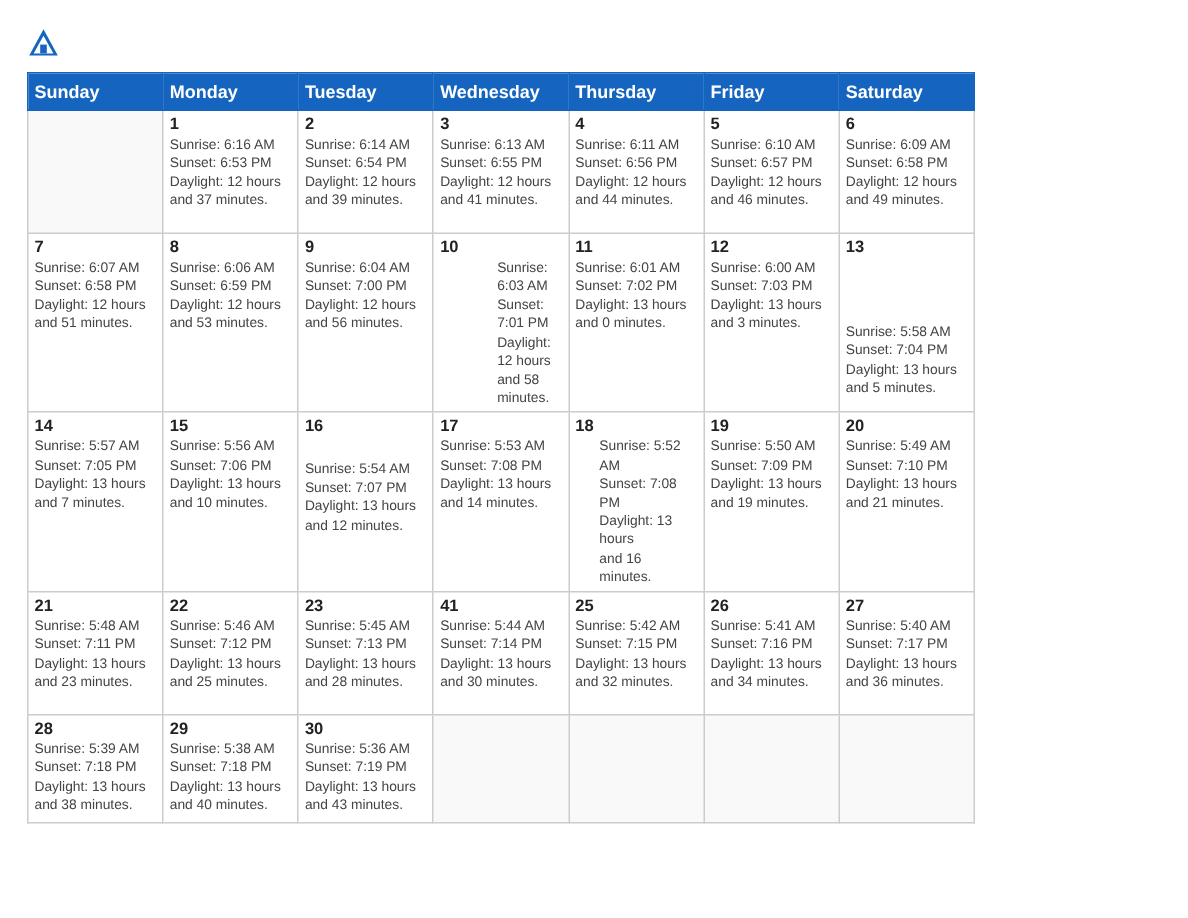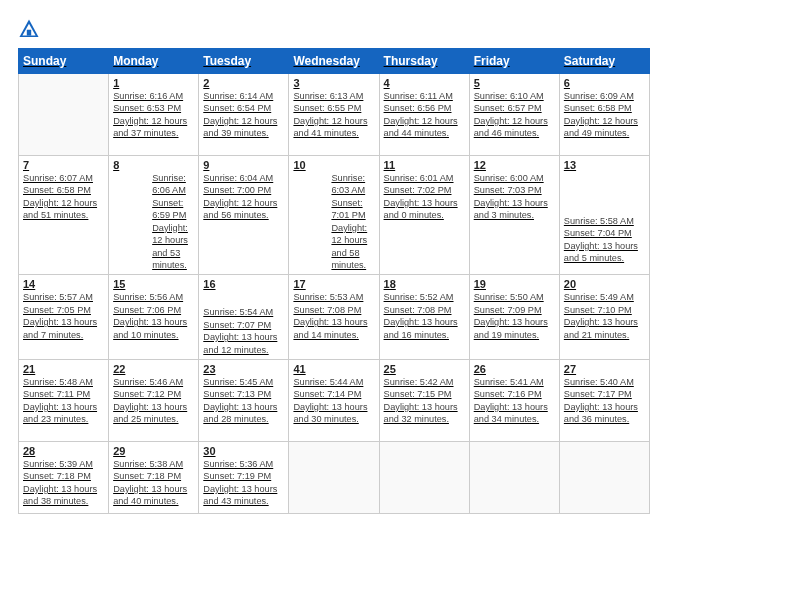--- a/index.html
+++ b/index.html
@@ -7,21 +7,20 @@
       width: 792px;
       height: 612px;
       font-family: Arial, sans-serif;
       background: #fff;
       overflow: hidden;
     }
     .page {
       width: 668px;
       height: 612px;
       padding: 18px 18px 12px 18px;
-      text-decoration: underline;
     }
     .header {
       display: flex;
       justify-content: space-between;
       align-items: flex-start;
       margin-bottom: 8px;
     }
     .logo {
       display: flex;
       align-items: center;
@@ -178,21 +177,21 @@
         <tr>
           <td>
             <span class="day-num">7</span>
             <div class="cell-content" style="white-space: pre-line;">Sunrise: 6:07 AM
 Sunset: 6:58 PM
 Daylight: 12 hours
 and 51 minutes.</div>
           </td>
           <td>
             <span class="day-num">8</span>
-            <div class="cell-content" style="white-space: pre-line; margin-left: 39px;">Sunrise: 6:06 AM
+            <div class="cell-content" style="white-space: pre-line;">Sunrise: 6:06 AM
 Sunset: 6:59 PM
 Daylight: 12 hours
 and 53 minutes.</div>
           </td>
           <td>
             <span class="day-num">9</span>
             <div class="cell-content" style="white-space: pre-line;">Sunrise: 6:04 AM
 Sunset: 7:00 PM
 Daylight: 12 hours
 and 56 minutes.</div>
@@ -250,21 +249,21 @@
           </td>
           <td>
             <span class="day-num">17</span>
             <div class="cell-content" style="white-space: pre-line;">Sunrise: 5:53 AM
 Sunset: 7:08 PM
 Daylight: 13 hours
 and 14 minutes.</div>
           </td>
           <td>
             <span class="day-num">18</span>
-            <div class="cell-content" style="white-space: pre-line;">Sunrise: 5:52 AM
+            <div class="cell-content" style="white-space: pre-line; margin-left: 16px;">Sunrise: 5:52 AM
 Sunset: 7:08 PM
 Daylight: 13 hours
 and 16 minutes.</div>
           </td>
           <td>
             <span class="day-num">19</span>
             <div class="cell-content" style="white-space: pre-line;">Sunrise: 5:50 AM
 Sunset: 7:09 PM
 Daylight: 13 hours
 and 19 minutes.</div>

